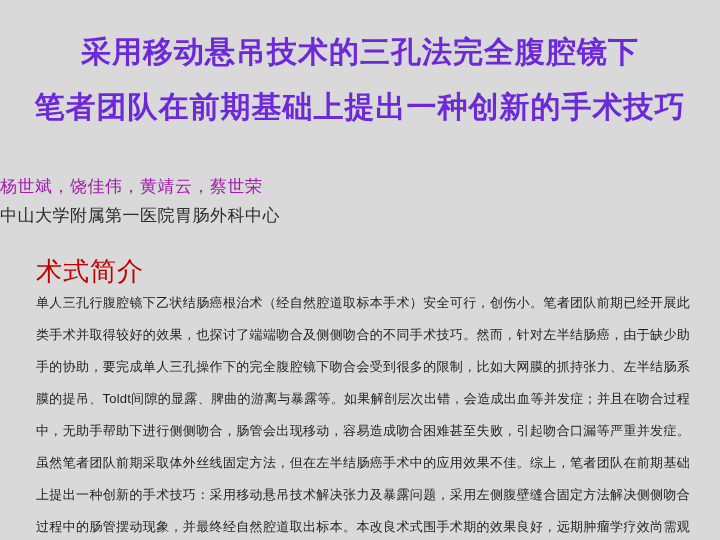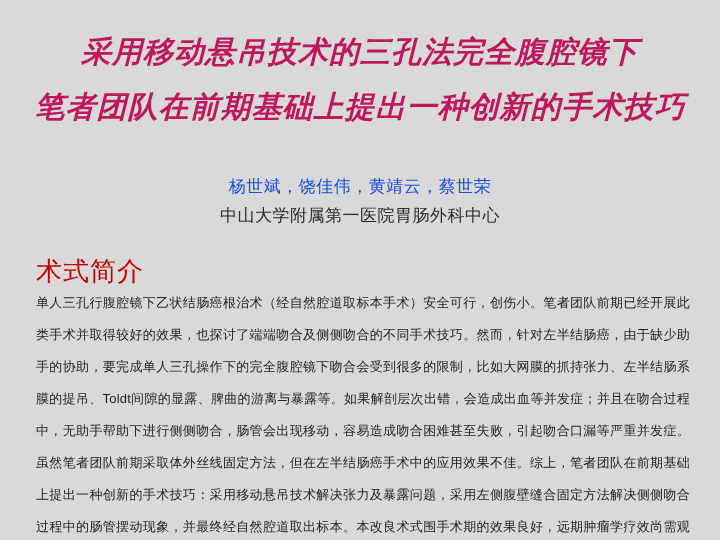--- a/index.html
+++ b/index.html
@@ -15,47 +15,44 @@
     background: #d9d9d9;
     overflow: hidden;
     margin: 0 auto;
   }
   .title-block {
     position: absolute;
     top: 24px;
     left: 0;
     right: 0;
     text-align: center;
-    color: #be185d;
+    color: #6d28d9;
     font-size: 30px;
     font-weight: 700;
     letter-spacing: 1px;
     line-height: 55px;
-    font-style: italic;
   }
   .title-line {
     white-space: nowrap;
   }
   .authors-line {
     position: absolute;
     top: 175px;
     left: 0;
     right: 0;
-    text-align: center;
-    color: #1d4ed8;
+    color: #a21caf;
     font-size: 17px;
     letter-spacing: 0.5px;
     white-space: nowrap;
   }
   .affiliation-line {
     position: absolute;
     top: 204px;
     left: 0;
     right: 0;
-    text-align: center;
     color: #2b2b2b;
     font-size: 17px;
     letter-spacing: 0.5px;
     white-space: nowrap;
   }
   .section-heading {
     position: absolute;
     top: 254px;
     left: 36px;
     color: #c00000;

